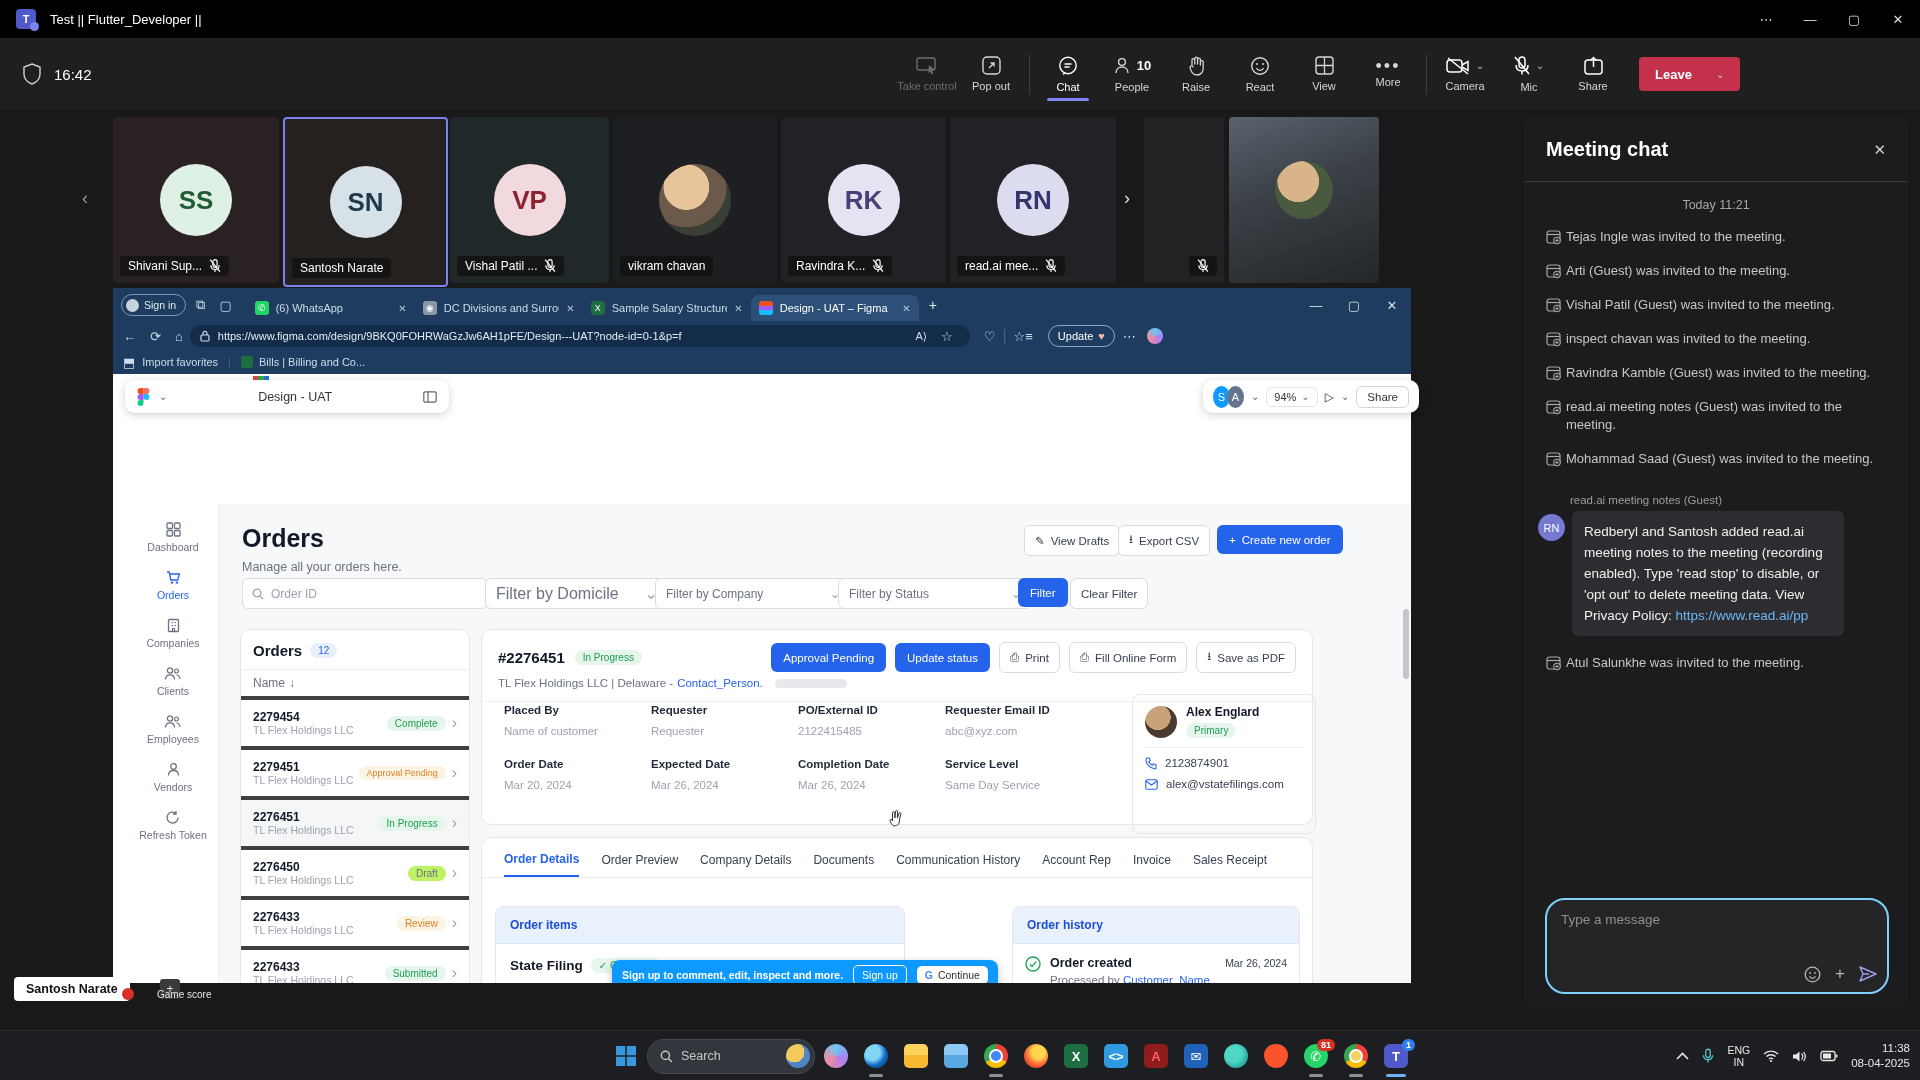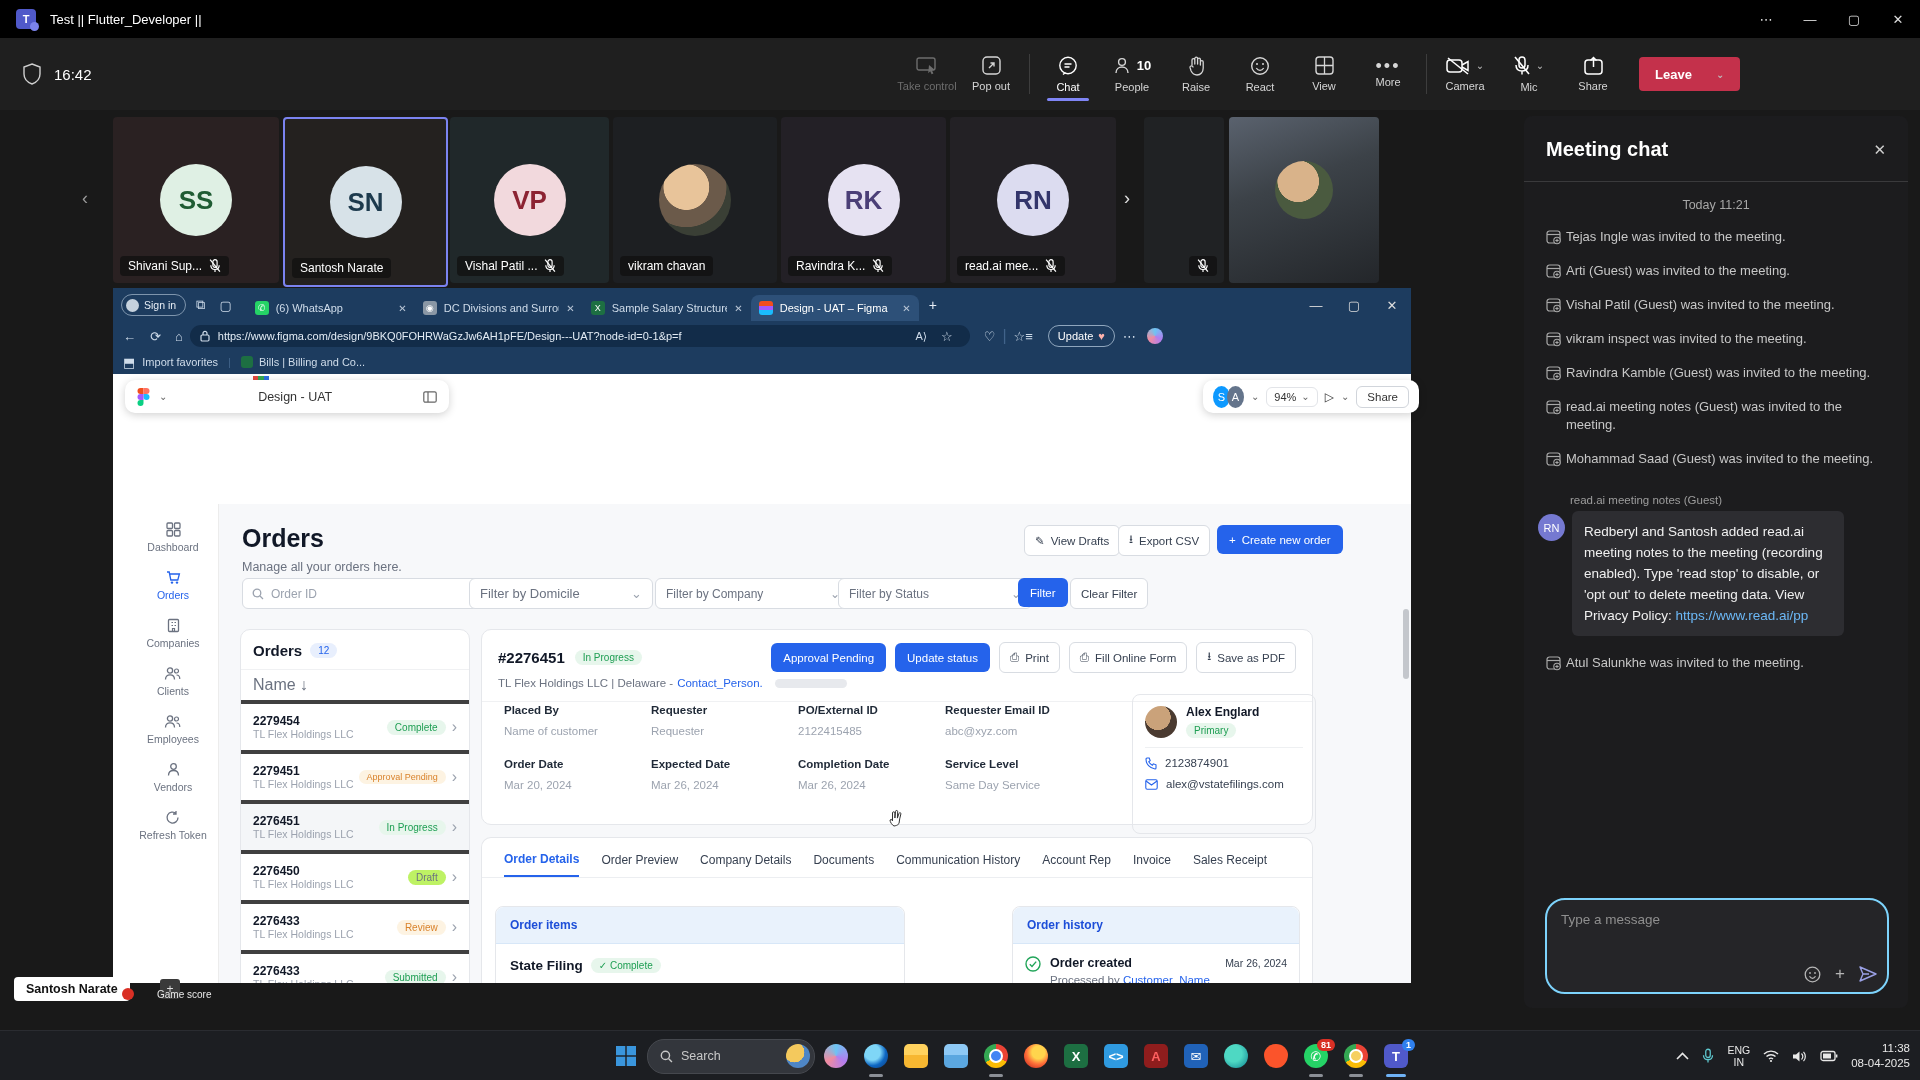--- a/index.html
+++ b/index.html
@@ -433,21 +433,21 @@
       </div>
 
       <div class="abs row" style="left:129px;top:203px;width:1115px;height:30px;top:203px"></div>
       <div class="abs row" style="left:129px;top:204px;width:226px;height:29px;border:1px solid #d8dce2;border-radius:6px;background:#fff;padding:0 9px;gap:7px">
         <svg width="12" height="12" viewBox="0 0 12 12">
             <circle cx="5" cy="5" r="3.8" fill="none" stroke="#9ca3af" stroke-width="1.3"></circle>
             <path d="M8 8 L11 11" stroke="#9ca3af" stroke-width="1.3"></path>
           </svg>
         <span style="font-size:12px;color:#9ca3af">Order ID</span>
       </div>
-      <div class="abs row" style="left:356px;top:204px;width:162px;height:29px;border:1px solid #d8dce2;border-radius:6px;background:#fff;padding:0 10px;font-size:13px;color:#6b7280">
+      <div class="abs row" style="left:372px;top:204px;width:162px;height:29px;border:1px solid #d8dce2;border-radius:6px;background:#fff;padding:0 10px;font-size:16px;color:#6b7280">
         <span>Filter by Domicile</span>
           <span style="margin-left:auto;color:#9ca3af">⌄</span>
       </div>
       <div class="abs row" style="left:542px;top:204px;width:174px;height:29px;border:1px solid #d8dce2;border-radius:6px;background:#fff;padding:0 10px;font-size:12px;color:#6b7280">
         <span>Filter by Company</span>
           <span style="margin-left:auto;color:#9ca3af">⌄</span>
       </div>
       <div class="abs row" style="left:725px;top:204px;width:172px;height:29px;border:1px solid #d8dce2;border-radius:6px;background:#fff;padding:0 10px;font-size:12px;color:#6b7280">
         <span>Filter by Status</span>
           <span style="margin-left:auto;color:#9ca3af">⌄</span>
@@ -457,21 +457,21 @@
         </div>
       <div class="abs row obtn" style="left:957px;top:204px">
           <span>Clear Filter</span>
         </div>
 
       <div class="card" style="left:127px;top:255px;width:228px;height:390px">
         <div class="row" style="padding:12px 12px 10px;gap:8px">
           <b style="font-size:15px;color:#111827">Orders</b>
           <span class="badge bblue">12</span>
         </div>
-        <div class="row" style="padding:6px 12px;border-top:1px solid #f0f1f3;font-size:16px;color:#6b7280;gap:4px">
+        <div class="row" style="padding:6px 12px;border-top:1px solid #f0f1f3;font-size:12px;color:#6b7280;gap:4px">
           <span>Name</span>
             <span>↓</span>
         </div>
         <div class="ordrow">
           <div class="col" style="width:92px">
               <b style="font-size:12px;color:#111827">2279454</b>
               <span style="font-size:10.5px;color:#9ca3af;white-space:nowrap">TL Flex Holdings LLC</span>
             </div>
           <span class="badge bgreen" style="margin-left:auto">Complete</span>
           <span style="color:#9ca3af">›</span>
@@ -631,20 +631,28 @@
                 <span style="margin-left:auto;font-size:10.5px;color:#374151">Mar 26, 2024</span>
                 </div>
               <div style="font-size:11.5px;color:#6b7280"><span>Processed by</span> <span class="link">Customer_Name</span></div>
 
             </div>
           </div>
 
         </div>
       </div>
 
+      <div class="abs row" style="left:499px;top:586px;height:30px;background:#0d99ff;border-radius:8px 8px 8px 0;padding:0 10px;gap:10px;box-shadow:0 3px 8px rgba(0,0,0,.25)">
+        <span style="color:#fff;font-size:10.5px;font-weight:bold">Sign up to comment, edit, inspect and more.</span>
+        <span style="border:1px solid #fff;border-radius:5px;color:#fff;font-size:10.5px;padding:3px 8px">Sign up</span>
+        <span class="row" style="background:#fff;border-radius:5px;font-size:10.5px;color:#333;padding:3px 8px;gap:5px">
+          <b style="color:#4285f4">G</b>
+            <span>Continue</span>
+        </span>
+      </div>
 
       <div class="abs" style="left:1290px;top:235px;width:6px;height:70px;border-radius:3px;background:#c4c7cc"></div>
     </div>
 
     <div class="fcard" style="left:12px;top:92px;width:300px;height:33px;padding:0 12px;gap:9px">
       <svg width="13" height="18" viewBox="0 0 12 18">
           <path d="M0 3 a3 3 0 0 1 3-3 h3 v6 H3 a3 3 0 0 1 -3-3z" fill="#f24e1e"></path>
           <path d="M6 0 h3 a3 3 0 0 1 0 6 H6z" fill="#ff7262"></path>
           <path d="M6 6 h3 a3 3 0 1 1 -3 3z" fill="#1abcfe"></path>
           <path d="M0 9 a3 3 0 0 1 3-3 h3 v6 H3 a3 3 0 0 1 -3-3z" fill="#a259ff"></path>
@@ -714,21 +722,21 @@
           </svg>
         <span>Vishal Patil (Guest) was invited to the meeting.</span>
       </div>
       <div class="sysmsg">
         <svg width="15" height="15" viewBox="0 0 15 15">
             <rect x="1" y="2" width="13" height="12" rx="2.5" fill="none" stroke="#a8a8a8" stroke-width="1.2"></rect>
             <path d="M1 5.5 H14" stroke="#a8a8a8" stroke-width="1.2"></path>
             <circle cx="11" cy="11.5" r="3.2" fill="#1c1c1e" stroke="#a8a8a8" stroke-width="1.1"></circle>
             <path d="M11 9.8 v3.4 M9.3 11.5 h3.4" stroke="#a8a8a8" stroke-width="1.1"></path>
           </svg>
-        <span>vikram inspect was invited to the meeting.</span>
+        <span>inspect chavan was invited to the meeting.</span>
       </div>
       <div class="sysmsg">
         <svg width="15" height="15" viewBox="0 0 15 15">
             <rect x="1" y="2" width="13" height="12" rx="2.5" fill="none" stroke="#a8a8a8" stroke-width="1.2"></rect>
             <path d="M1 5.5 H14" stroke="#a8a8a8" stroke-width="1.2"></path>
             <circle cx="11" cy="11.5" r="3.2" fill="#1c1c1e" stroke="#a8a8a8" stroke-width="1.1"></circle>
             <path d="M11 9.8 v3.4 M9.3 11.5 h3.4" stroke="#a8a8a8" stroke-width="1.1"></path>
           </svg>
         <span>Ravindra Kamble (Guest) was invited to the meeting.</span>
       </div>

